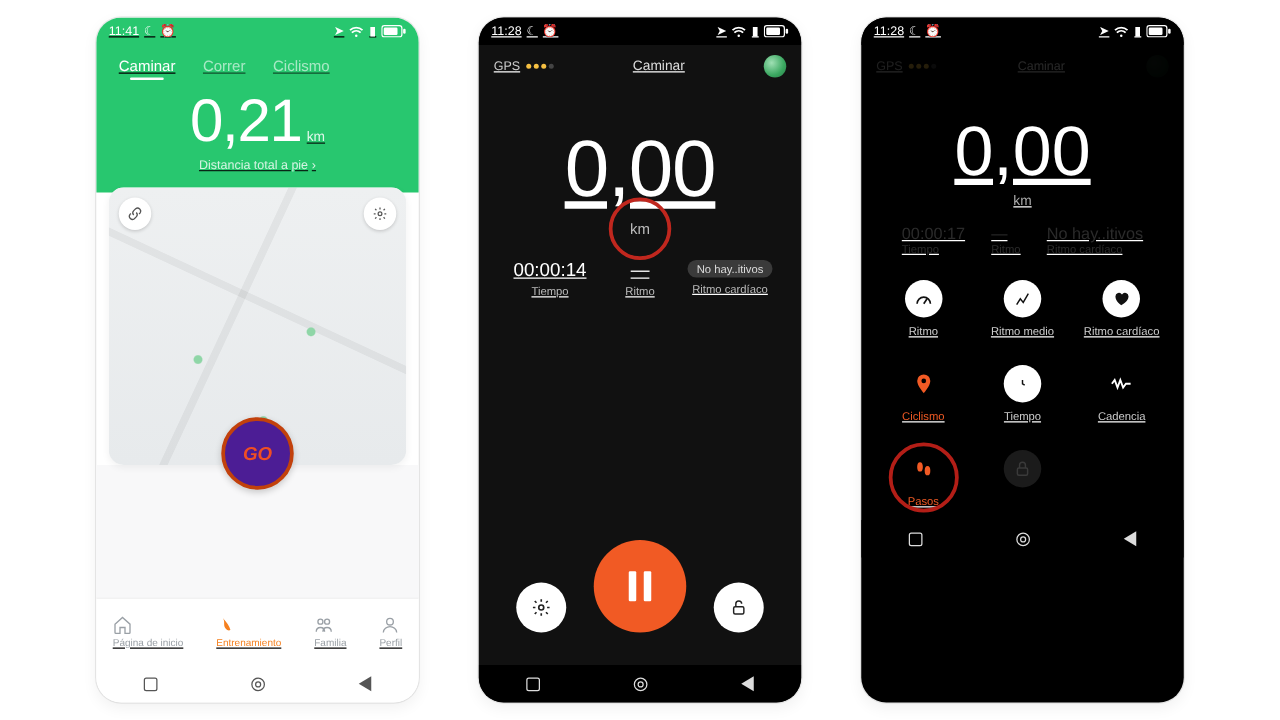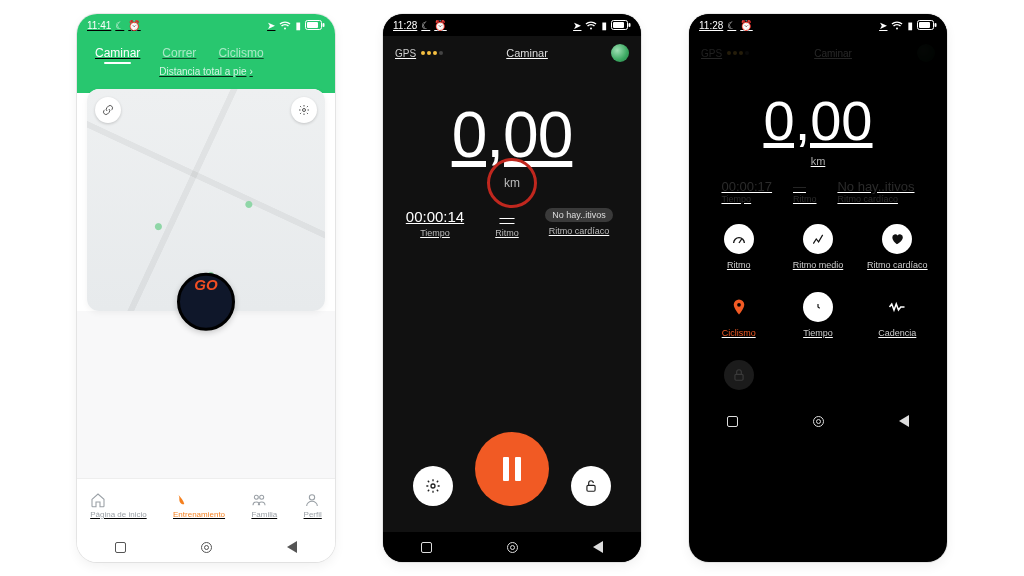--- a/index.html
+++ b/index.html
@@ -69,22 +69,22 @@
       linear-gradient(#eef0f1,#e7eaec);
   }
   .p1-map::after{ content:""; position:absolute; inset:0; background:
      radial-gradient(circle at 30% 62%, #8fd6a7 0 3px, transparent 4px),
      radial-gradient(circle at 68% 52%, #8fd6a7 0 3px, transparent 4px),
      radial-gradient(circle at 52% 84%, #8fd6a7 0 3px, transparent 4px);
   }
   .p1-go {
     position:absolute; left:50%; bottom:-0px; transform:translate(-50%,34%);
     width:58px; height:58px; border-radius:50%;
-    background:#0f172a; border:3px solid #000000;
-    display:flex; align-items:flex-start; justify-content:center;
+    background:#4c1d95; border:3px solid #c2410c;
+    display:flex; align-items:center; justify-content:center;
     box-shadow:0 2px 6px rgba(0,0,0,0.2);
   }
   .p1-go span{ color:#f04e23; font-style:italic; font-weight:700; font-size:15px;}
   .p1-body { flex:1; background:#f8f8f9;}
   .p1-nav {
     height:54px; background:#fff; border-top:1px solid #eee;
     display:flex; justify-content:space-around; align-items:center;
     font-size:8px; color:#9aa0a6;
   }
   .p1-nav .item{ display:flex; flex-direction:column; gap:2px;}
@@ -99,21 +99,21 @@
   .gps .dots{ display:flex; gap:2px;}
   .gps .dots span{ width:4px;height:4px;border-radius:50%; background:#444;}
   .gps .dots span.on{ background:#f6c042;}
   .p2-activity{ color:#ddd; font-size:11px;}
   .globe{ width:18px; height:18px; border-radius:50%; background:radial-gradient(circle at 35% 35%, #9fe0b4, #3aa760 60%, #2a7a47);}
   .p2-center{ text-align:center; padding-top:28px;}
   .p2-val{ font-size:64px; font-weight:300; letter-spacing:-1px;}
   .p2-unit{ font-size:12px; color:#bbb; position:relative; display:inline-block; padding:4px 8px;}
   .ring-red{ position:relative; }
   .ring-red::before{ content:""; position:absolute; left:50%; top:50%; width:44px; height:44px; border:3px solid #c0271e; border-radius:50%; transform:translate(-50%,-50%);}
-  .p2-stats{ display:flex; justify-content:flex-start; padding:14px 16px 0; font-size:9px; color:#bbb;}
+  .p2-stats{ display:flex; justify-content:center; padding:14px 16px 0; font-size:9px; color:#bbb;}
   .p2-stats .stat{ text-align:center; min-width:72px;}
   .p2-stats .stat .v{ font-size:15px; color:#fff; margin-bottom:3px;}
   .pill{ background:#3a3a3a; border-radius:10px; padding:2px 7px; font-size:9px; display:inline-block; color:#ddd;}
   .p2-controls{ flex:1; display:flex; align-items:flex-end; justify-content:center; gap:22px; padding-bottom:26px;}
   .circ-btn{ border-radius:50%; display:flex; align-items:center; justify-content:center;}
   .circ-sm{ width:40px; height:40px; background:#fff; color:#222;}
   .circ-lg{ width:74px; height:74px; background:#f15a24; color:#fff;}
   .pause{ display:flex; gap:6px;}
   .pause span{ width:6px; height:24px; background:#fff; border-radius:1px;}
   .p2 .sysnav{ background:#000; color:#ddd;}
@@ -169,20 +169,23 @@
               <rect x="2" y="2" width="11" height="6" rx="1" fill="currentColor"></rect>
             </svg>
         </span>
       </div>
     </div>
     <div class="p1-tabs">
       <span class="active">Caminar</span>
       <span>Correr</span>
       <span>Ciclismo</span>
     </div>
+    <div class="p1-dist">
+      <span class="val">0,21</span><span class="unit">km</span>
+    </div>
     <div class="p1-sub">
       <span>Distancia total a pie</span><span class="chev">›</span>
     </div>
   </div>
 
   <div style="position:relative;">
     <div class="p1-card">
       <div class="p1-map"></div>
       <div class="corner left">
         <svg width="12" height="12" viewBox="0 0 24 24">
@@ -424,20 +427,29 @@
       <span>Tiempo</span>
     </div>
     <div class="cell">
       <div class="ic" style="background:transparent;color:#fff">
           <svg width="18" height="12" viewBox="0 0 24 12">
             <path d="M2 6l3-4 3 8 3-8 3 8 3-4h5" fill="none" stroke="#fff" stroke-width="2"></path>
           </svg>
         </div>
       <span>Cadencia</span>
     </div>
+    <div class="cell steps">
+      <div class="ic">
+          <svg width="18" height="18" viewBox="0 0 24 24">
+            <ellipse cx="8" cy="10" rx="3" ry="5" fill="#f15a24"></ellipse>
+            <ellipse cx="16" cy="14" rx="3" ry="5" fill="#f15a24"></ellipse>
+          </svg>
+        </div>
+      <span>Pasos</span>
+    </div>
     <div class="cell disabled">
       <div class="ic">
           <svg width="14" height="14" viewBox="0 0 24 24">
             <rect x="5" y="11" width="14" height="10" rx="2" fill="none" stroke="#3a3a3a" stroke-width="2"></rect>
             <path d="M8 11V7a4 4 0 018 0v4" fill="none" stroke="#3a3a3a" stroke-width="2"></path>
           </svg>
         </div>
       <span></span>
     </div>
   </div>

